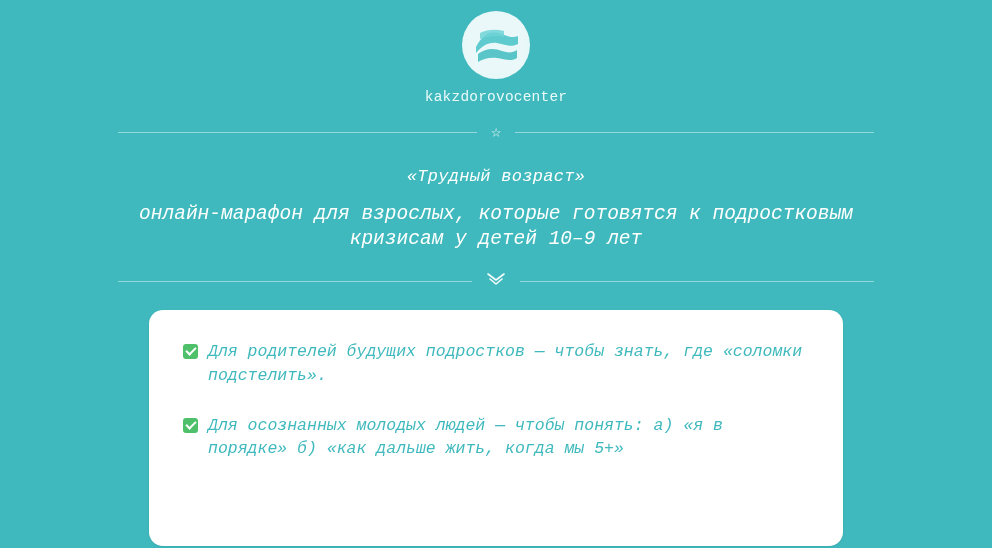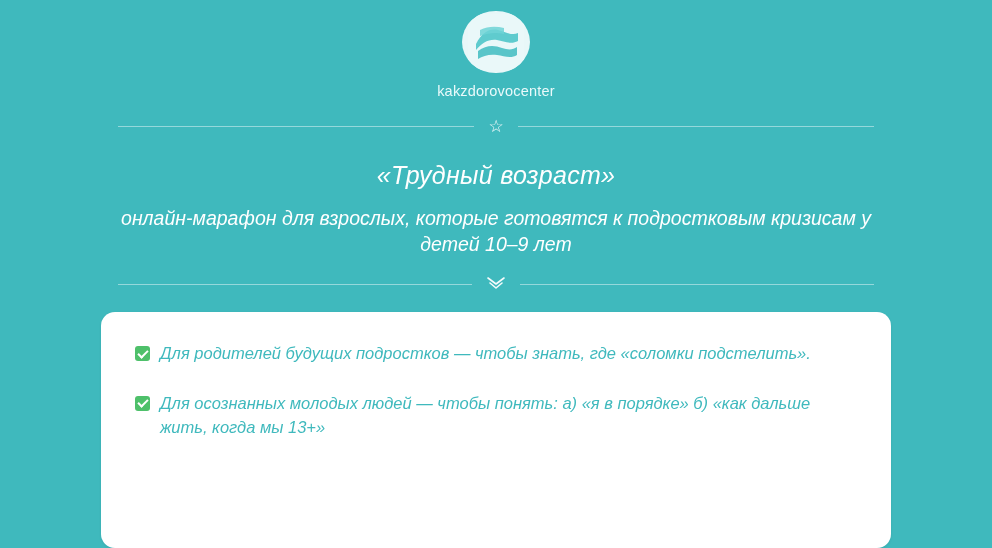--- a/index.html
+++ b/index.html
@@ -16,20 +16,21 @@
     position: relative;
   }
 
   .page {
     width: 992px;
     height: 548px;
     position: relative;
     display: flex;
     flex-direction: column;
     align-items: center;
+    font-family: Liberation Mono, monospace;
   }
 
   
   .logo-wrap {
     margin-top: 11px;
     width: 68px;
     height: 68px;
     border-radius: 50%;
     background: #e8f7f8;
     display: flex;
@@ -70,41 +71,41 @@
   }
   .divider.chev .mark {
     font-size: 15px;
     letter-spacing: -1px;
   }
 
   
   .title {
     margin-top: 26px;
     color: #ffffff;
-    font-size: 25px;
+    font-size: 17px;
     font-style: italic;
     letter-spacing: .3px;
     text-align: center;
   }
   .subtitle {
     margin-top: 16px;
     color: #ffffff;
     font-size: 19.5px;
     line-height: 1.3;
     text-align: center;
     max-width: 780px;
     font-style: italic;
   }
 
   .divider.chev { margin-top: 20px; }
 
   
   .card {
     margin-top: 20px;
-    width: 790px;
+    width: 694px;
     min-height: 236px;
     background: #ffffff;
     border-radius: 14px;
     padding: 30px 34px 26px 34px;
     box-shadow: 0 1px 3px rgba(0,0,0,0.07);
   }
 
   .bullet-row {
     display: flex;
     align-items: flex-start;
@@ -180,18 +181,18 @@
   <div class="card">
 
     <div class="bullet-row">
       <span class="check"></span>
       <span class="bullet-text">Для родителей будущих подростков — чтобы знать, где «соломки подстелить».</span>
     </div>
 
 
     <div class="bullet-row">
       <span class="check"></span>
-      <span class="bullet-text">Для осознанных молодых людей — чтобы понять: а) «я в порядке» б) «как дальше жить, когда мы 13+»</span>
+      <span class="bullet-text">Для осознанных молодых людей — чтобы понять: а) «я в порядке» б) «как дальше жить, когда мы 5+»</span>
     </div>
 
   </div>
 
 </div>
 
 </body></html>

